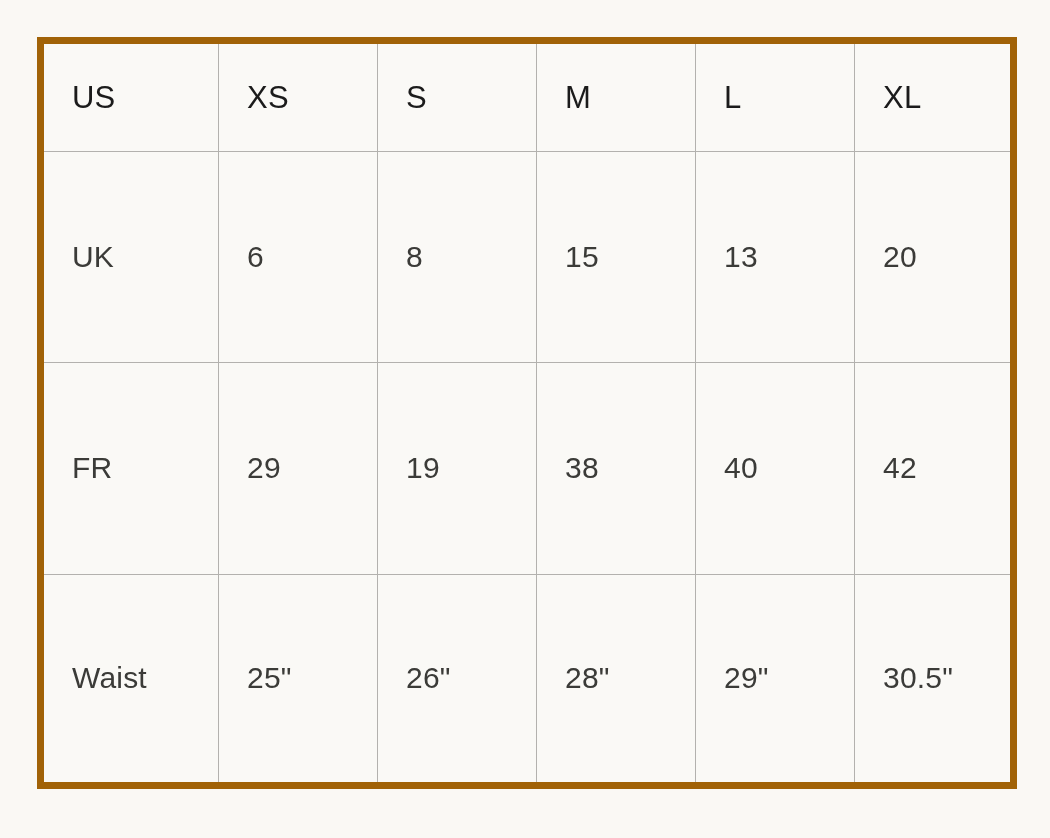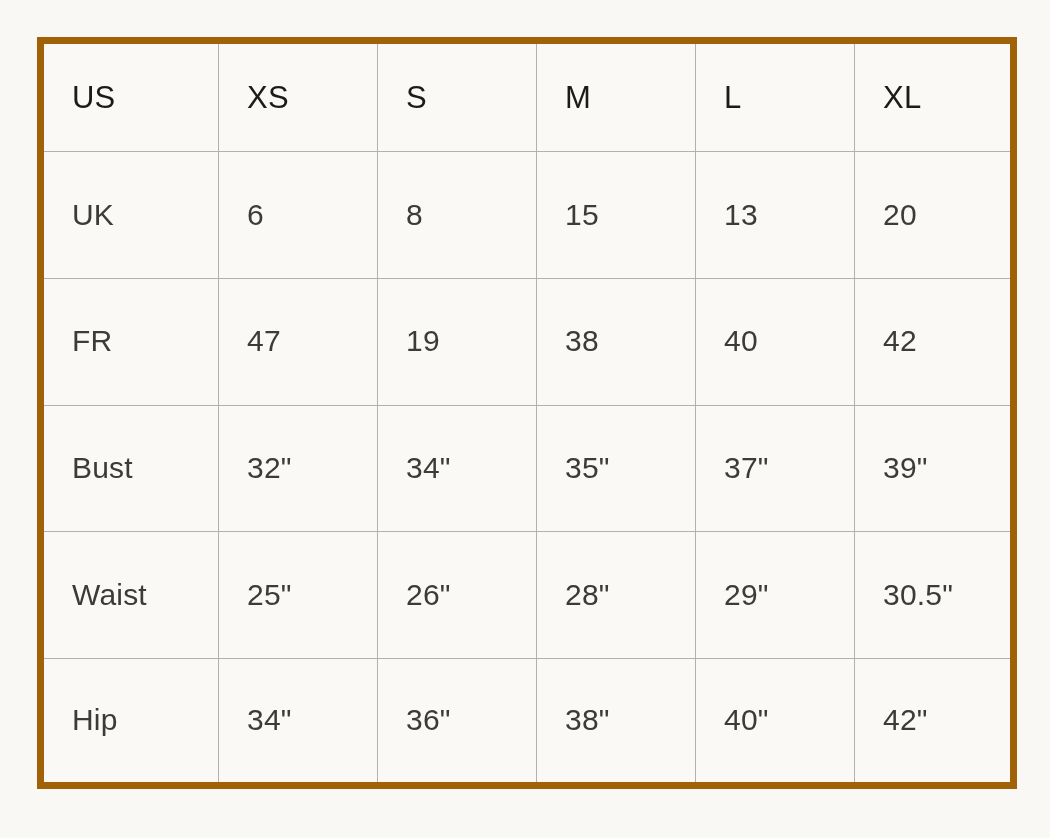--- a/index.html
+++ b/index.html
@@ -103,46 +103,30 @@
         <tr>
           <td class="row-label">UK</td>
           <td>6</td>
           <td>8</td>
           <td>15</td>
           <td>13</td>
           <td>20</td>
         </tr>
         <tr>
           <td class="row-label">FR</td>
-          <td>47</td>
+          <td>29</td>
           <td>19</td>
           <td>38</td>
           <td>40</td>
           <td>42</td>
-        </tr>
-        <tr>
-          <td class="row-label">Bust</td>
-          <td>32"</td>
-          <td>34"</td>
-          <td>35"</td>
-          <td>37"</td>
-          <td>39"</td>
         </tr>
         <tr>
           <td class="row-label">Waist</td>
           <td>25"</td>
           <td>26"</td>
           <td>28"</td>
           <td>29"</td>
           <td>30.5"</td>
         </tr>
-        <tr>
-          <td class="row-label">Hip</td>
-          <td>34"</td>
-          <td>36"</td>
-          <td>38"</td>
-          <td>40"</td>
-          <td>42"</td>
-        </tr>
       </tbody>
     </table>
   </div>
 </div>
 
 </body></html>

